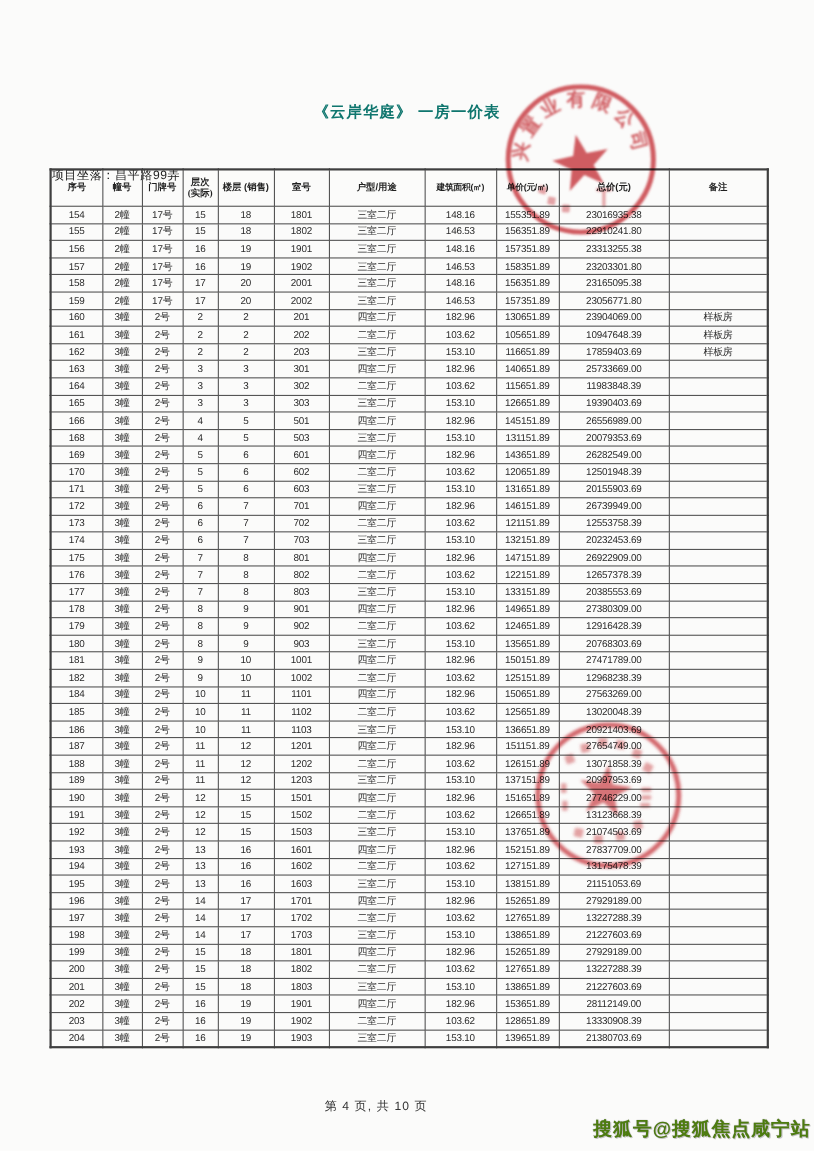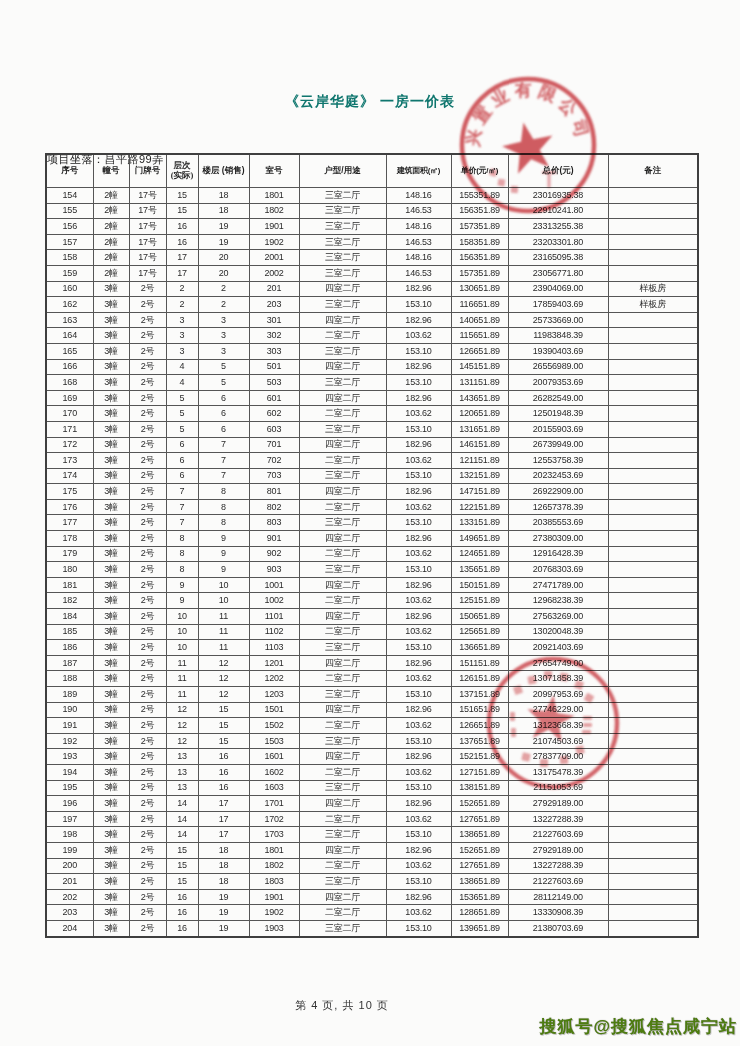--- a/index.html
+++ b/index.html
@@ -180,20 +180,33 @@
           <td>2</td>
           <td>2</td>
           <td>201</td>
           <td>四室二厅</td>
           <td>182.96</td>
           <td>130651.89</td>
           <td>23904069.00</td>
           <td>样板房</td>
         </tr>
         <tr>
+          <td>161</td>
+          <td>3幢</td>
+          <td>2号</td>
+          <td>2</td>
+          <td>2</td>
+          <td>202</td>
+          <td>二室二厅</td>
+          <td>103.62</td>
+          <td>105651.89</td>
+          <td>10947648.39</td>
+          <td>样板房</td>
+        </tr>
+        <tr>
           <td>162</td>
           <td>3幢</td>
           <td>2号</td>
           <td>2</td>
           <td>2</td>
           <td>203</td>
           <td>三室二厅</td>
           <td>153.10</td>
           <td>116651.89</td>
           <td>17859403.69</td>

